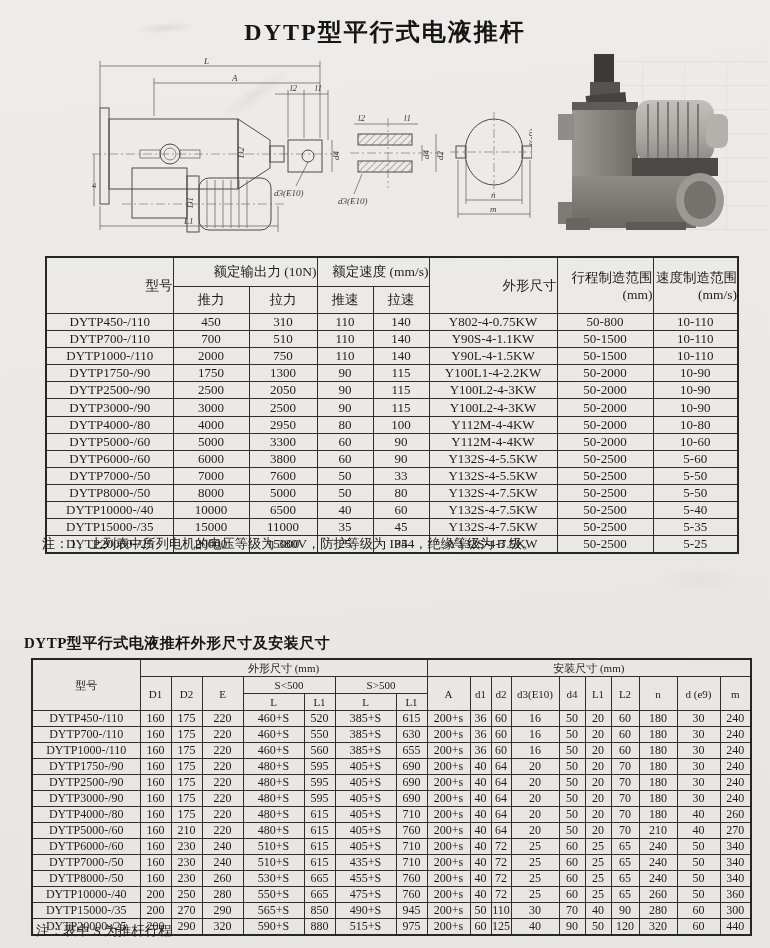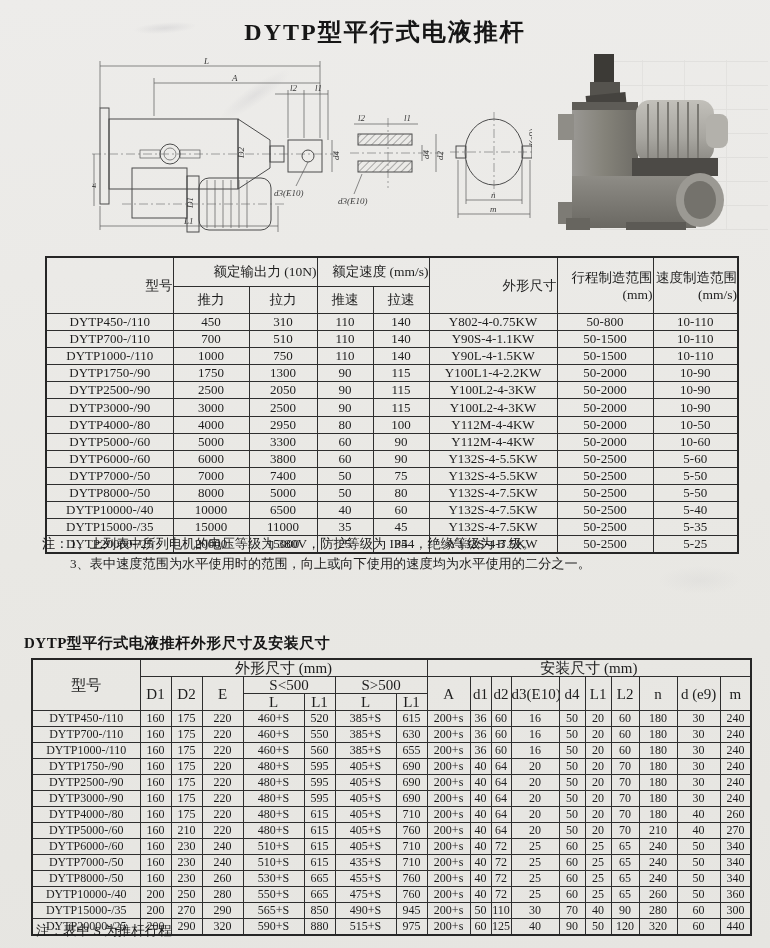--- a/index.html
+++ b/index.html
@@ -37,21 +37,21 @@
         font-weight:normal; padding:0; overflow:hidden; white-space:nowrap;}
   .tbl{position:absolute; border:2px solid #262626;}
 
   .t1{left:45px; top:256px; width:692px; font-size:13px;}
   .t1 th{font-size:13.5px; height:26px;}
   .t1 td{height:16.1px; line-height:16px;}
   .t1 .grp{height:28px;text-align:right;}
   .hdr-2line{line-height:17px;}
 
   .t2{left:31px; top:658px; width:719px; font-size:12px;}
-  .t2 th{font-size:15px; height:16px; line-height:16px;}
+  .t2 th{font-size:11px; height:16px; line-height:16px;}
   .t2 td{height:15.0px; line-height:15px;}
 
   .notes{position:absolute; left:42px; top:534px; width:676px; display:flex;
          font-size:13.2px; line-height:19.5px; color:#1c1c1c;}
   .notes-label{flex:0 0 28px;}
   .notes-items{flex:1;}
   .note-line{padding-left:14px; text-indent:-14px;}
 
   .footer-note{position:absolute; left:36px; top:922px; font-size:13.5px; color:#1c1c1c;}
 
@@ -268,21 +268,21 @@
           <td>700</td>
           <td>510</td>
           <td>110</td>
           <td>140</td>
           <td>Y90S-4-1.1KW</td>
           <td>50-1500</td>
           <td>10-110</td>
         </tr>
         <tr>
           <td>DYTP1000-/110</td>
-          <td>1000</td>
+          <td>2000</td>
           <td>750</td>
           <td>110</td>
           <td>140</td>
           <td>Y90L-4-1.5KW</td>
           <td>50-1500</td>
           <td>10-110</td>
         </tr>
         <tr>
           <td>DYTP1750-/90</td>
           <td>1750</td>
@@ -314,21 +314,21 @@
           <td>10-90</td>
         </tr>
         <tr>
           <td>DYTP4000-/80</td>
           <td>4000</td>
           <td>2950</td>
           <td>80</td>
           <td>100</td>
           <td>Y112M-4-4KW</td>
           <td>50-2000</td>
-          <td>10-50</td>
+          <td>10-80</td>
         </tr>
         <tr>
           <td>DYTP5000-/60</td>
           <td>5000</td>
           <td>3300</td>
           <td>60</td>
           <td>90</td>
           <td>Y112M-4-4KW</td>
           <td>50-2000</td>
           <td>10-60</td>
@@ -339,23 +339,23 @@
           <td>3800</td>
           <td>60</td>
           <td>90</td>
           <td>Y132S-4-5.5KW</td>
           <td>50-2500</td>
           <td>5-60</td>
         </tr>
         <tr>
           <td>DYTP7000-/50</td>
           <td>7000</td>
-          <td>7400</td>
-          <td>50</td>
-          <td>75</td>
+          <td>7600</td>
+          <td>50</td>
+          <td>33</td>
           <td>Y132S-4-5.5KW</td>
           <td>50-2500</td>
           <td>5-50</td>
         </tr>
         <tr>
           <td>DYTP8000-/50</td>
           <td>8000</td>
           <td>5000</td>
           <td>50</td>
           <td>80</td>
@@ -393,21 +393,20 @@
           <td>50-2500</td>
           <td>5-25</td>
         </tr>
       </tbody>
   </table>
 
   <div class="notes">
     <span class="notes-label">注：</span>
     <div class="notes-items" id="notes-list">
         <div class="note-line">1、上列表中所列电机的电压等级为 380V，防护等级为 IP44，绝缘等级为 B 级。</div>
-        <div class="note-line">3、表中速度范围为水平使用时的范围，向上或向下使用的速度均为水平使用的二分之一。</div>
       </div>
   </div>
 
   <div class="section-title sec2">DYTP型平行式电液推杆外形尺寸及安装尺寸</div>
 
   <table class="tbl t2">
     <colgroup>
       <col style="width:108px">
         <col style="width:31px">
         <col style="width:31px">

